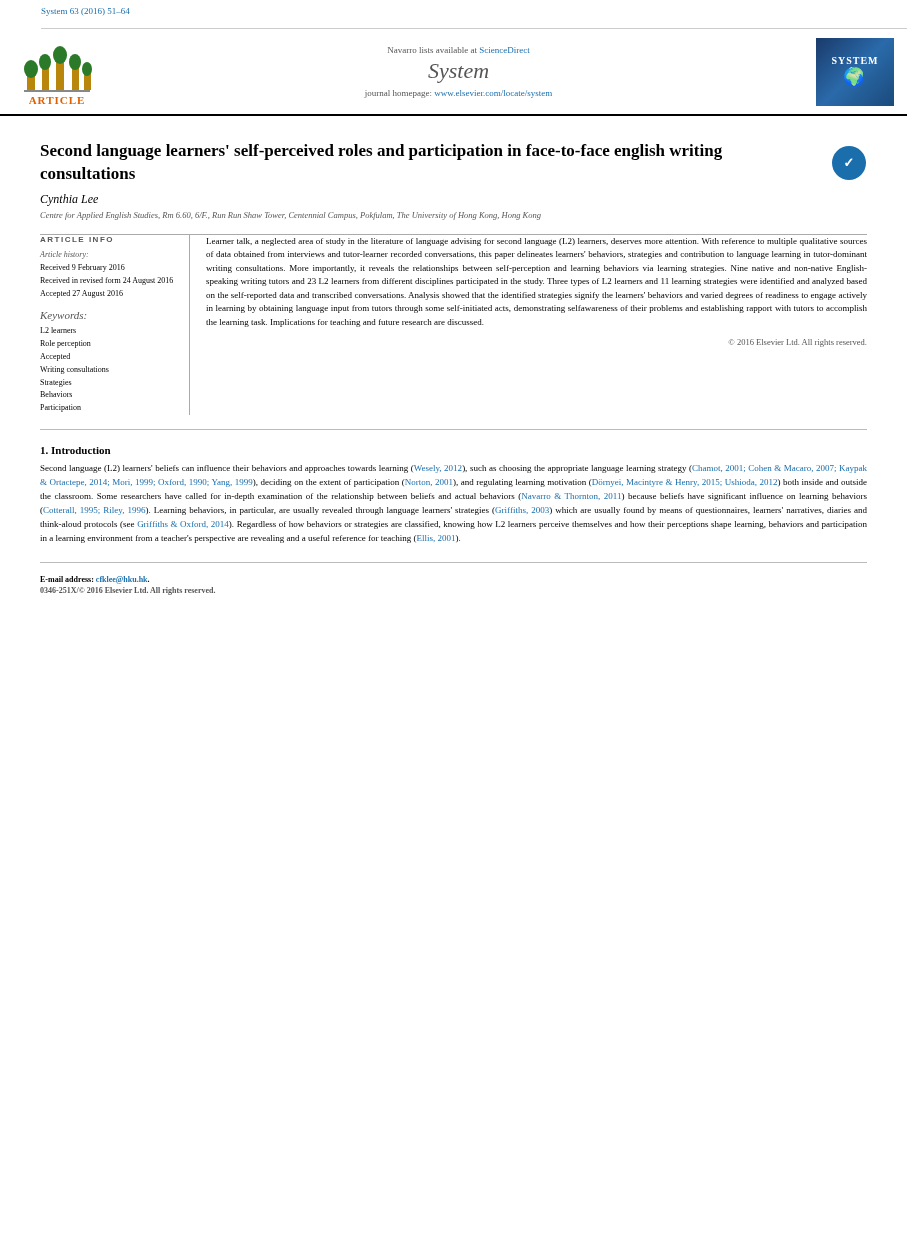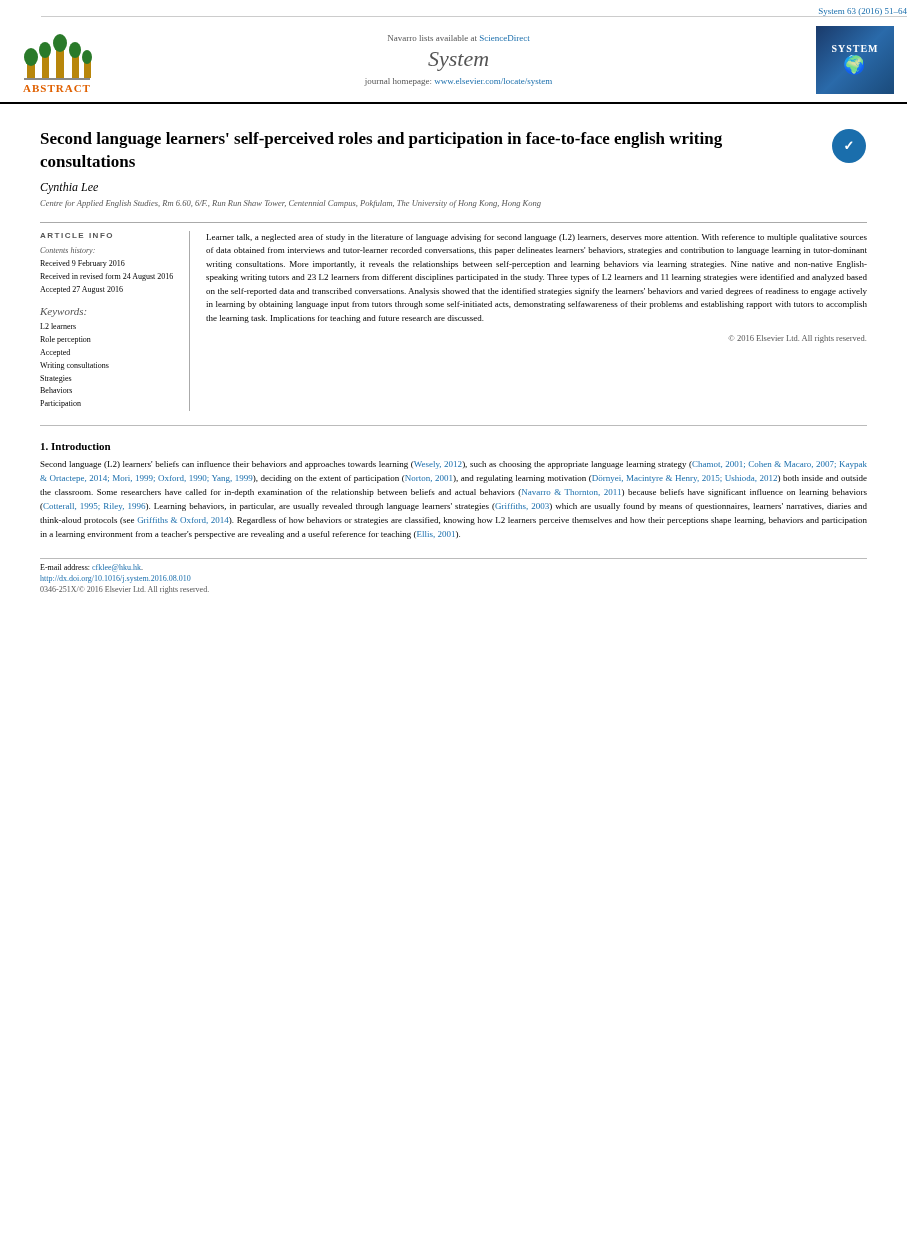--- a/index.html
+++ b/index.html
@@ -13,24 +13,24 @@
     }
     .page {
       width: 907px;
       min-height: 1238px;
       background: #fff;
       padding: 0;
       position: relative;
     }
     
     .top-bar {
-      text-align: right;
+      text-align: left;
       font-size: 9px;
       color: #1a6eac;
-      padding: 6px 0 0;
+      padding: 6px 0 12px;
       border-bottom: 1px solid #ccc;
       margin-left: 41px;
     }
     
     .journal-header {
       display: flex;
       align-items: center;
       border-bottom: 2px solid #000;
       padding: 8px 12px;
       gap: 10px;
@@ -109,21 +109,21 @@
       color: #aac8e8;
       font-size: 18px;
     }
     
     .content {
       padding: 10px 40px 0 40px;
     }
     
     .article-title-section {
       display: flex;
-      align-items: flex-start;
+      align-items: center;
       margin-top: 14px;
       margin-bottom: 6px;
     }
     .article-title {
       font-size: 17px;
       font-weight: bold;
       color: #000;
       line-height: 1.35;
       flex: 1;
     }
@@ -160,21 +160,20 @@
       font-style: italic;
       margin-bottom: 12px;
       line-height: 1.4;
     }
     
     .two-col {
       display: flex;
       gap: 16px;
       margin-top: 12px;
       border-top: 1px solid #aaa;
-      padding-top: 8px;
     }
     .col-left {
       width: 150px;
       flex-shrink: 0;
       border-right: 1px solid #aaa;
       padding-right: 10px;
     }
     .col-right {
       flex: 1;
     }
@@ -242,21 +241,22 @@
       text-align: justify;
       margin-bottom: 8px;
     }
     .ref-link {
       color: #1a6eac;
     }
     
     .footnote-area {
       border-top: 1px solid #bbb;
       margin-top: 16px;
-      padding-top: 4px;
+      padding-top: 12px;
+      font-weight: bold;
     }
     .footnote-text {
       font-size: 8px;
       color: #000;
     }
     .doi-text {
       font-size: 8px;
       color: #1a6eac;
       display: block;
       margin-top: 2px;
@@ -286,21 +286,21 @@
         <rect x="20" y="28" width="7" height="25" fill="#b8860b"></rect>
         <ellipse cx="23" cy="25" rx="6" ry="8" fill="#2a7a2a"></ellipse>
         <rect x="34" y="22" width="8" height="31" fill="#b8860b"></rect>
         <ellipse cx="38" cy="18" rx="7" ry="9" fill="#2a7a2a"></ellipse>
         <rect x="50" y="28" width="7" height="25" fill="#b8860b"></rect>
         <ellipse cx="53" cy="25" rx="6" ry="8" fill="#2a7a2a"></ellipse>
         <rect x="62" y="35" width="7" height="18" fill="#b8860b"></rect>
         <ellipse cx="65" cy="32" rx="5" ry="7" fill="#2a7a2a"></ellipse>
         <rect x="2" y="53" width="66" height="2" fill="#888"></rect>
       </svg>
-      <div class="elsevier-text">ABSTRACT</div>
+      <div class="elsevier-text">ARTICLE</div>
     </div>
 
     <div class="journal-center">
       <div class="contents-line">
         <span>Navarro lists available at </span><span class="sciencedirect-link">ScienceDirect</span>
       </div>
       <div class="journal-name">System</div>
       <div class="journal-homepage">
         <span>journal homepage: </span><span class="sciencedirect-link">www.elsevier.com/locate/system</span>
       </div>
@@ -326,21 +326,21 @@
     </div>
 
     <div class="author-name">Cynthia Lee</div>
     <div class="affiliation">Centre for Applied English Studies, Rm 6.60, 6/F., Run Run Shaw Tower, Centennial Campus, Pokfulam, The University of Hong Kong, Hong Kong</div>
 
     <div class="two-col">
 
       <div class="col-left">
         <div class="section-label">ARTICLE INFO</div>
 
-        <div class="article-history-label">Contents history:</div>
+        <div class="article-history-label">Article history:</div>
         <div class="article-history-item">Received 9 February 2016</div>
         <div class="article-history-item">Received in revised form 24 August 2016</div>
         <div class="article-history-item">Accepted 27 August 2016</div>
 
         <div class="keywords-label">Keywords:</div>
         <div>
           <div class="keyword-item">L2 learners</div>
           <div class="keyword-item">Role perception</div>
           <div class="keyword-item">Accepted</div>
           <div class="keyword-item">Writing consultations</div>
@@ -362,18 +362,17 @@
 
     <div class="body-text">
       Second language (L2) learners' beliefs can influence their behaviors and approaches towards learning (<span class="ref-link">Wesely, 2012</span>), such as choosing the appropriate language learning strategy (<span class="ref-link">Chamot, 2001; Cohen &amp; Macaro, 2007; Kaypak &amp; Ortactepe, 2014; Mori, 1999; Oxford, 1990; Yang, 1999</span>), deciding on the extent of participation (<span class="ref-link">Norton, 2001</span>), and regulating learning motivation (<span class="ref-link">Dörnyei, Macintyre &amp; Henry, 2015; Ushioda, 2012</span>) both inside and outside the classroom. Some researchers have called for in-depth examination of the relationship between beliefs and actual behaviors (<span class="ref-link">Navarro &amp; Thornton, 2011</span>) because beliefs have significant influence on learning behaviors (<span class="ref-link">Cotterall, 1995; Riley, 1996</span>). Learning behaviors, in particular, are usually revealed through language learners' strategies (<span class="ref-link">Griffiths, 2003</span>) which are usually found by means of questionnaires, learners' narratives, diaries and think-aloud protocols (see <span class="ref-link">Griffiths &amp; Oxford, 2014</span>). Regardless of how behaviors or strategies are classified, knowing how L2 learners perceive themselves and how their perceptions shape learning, behaviors and participation in a learning environment from a teacher's perspective are revealing and a useful reference for teaching (<span class="ref-link">Ellis, 2001</span>).
     </div>
 
 
     <div class="footnote-area">
       <div class="footnote-text">
         <span>E-mail address: </span><span class="ref-link">cfklee@hku.hk</span>.
       </div>
-      <span class="doi-text ref-link">http://dx.doi.org/10.1016/j.system.2016.08.010</span>
       <div class="license-text">0346-251X/© 2016 Elsevier Ltd. All rights reserved.</div>
     </div>
 
   </div>
 </div>
 
 </body></html>

